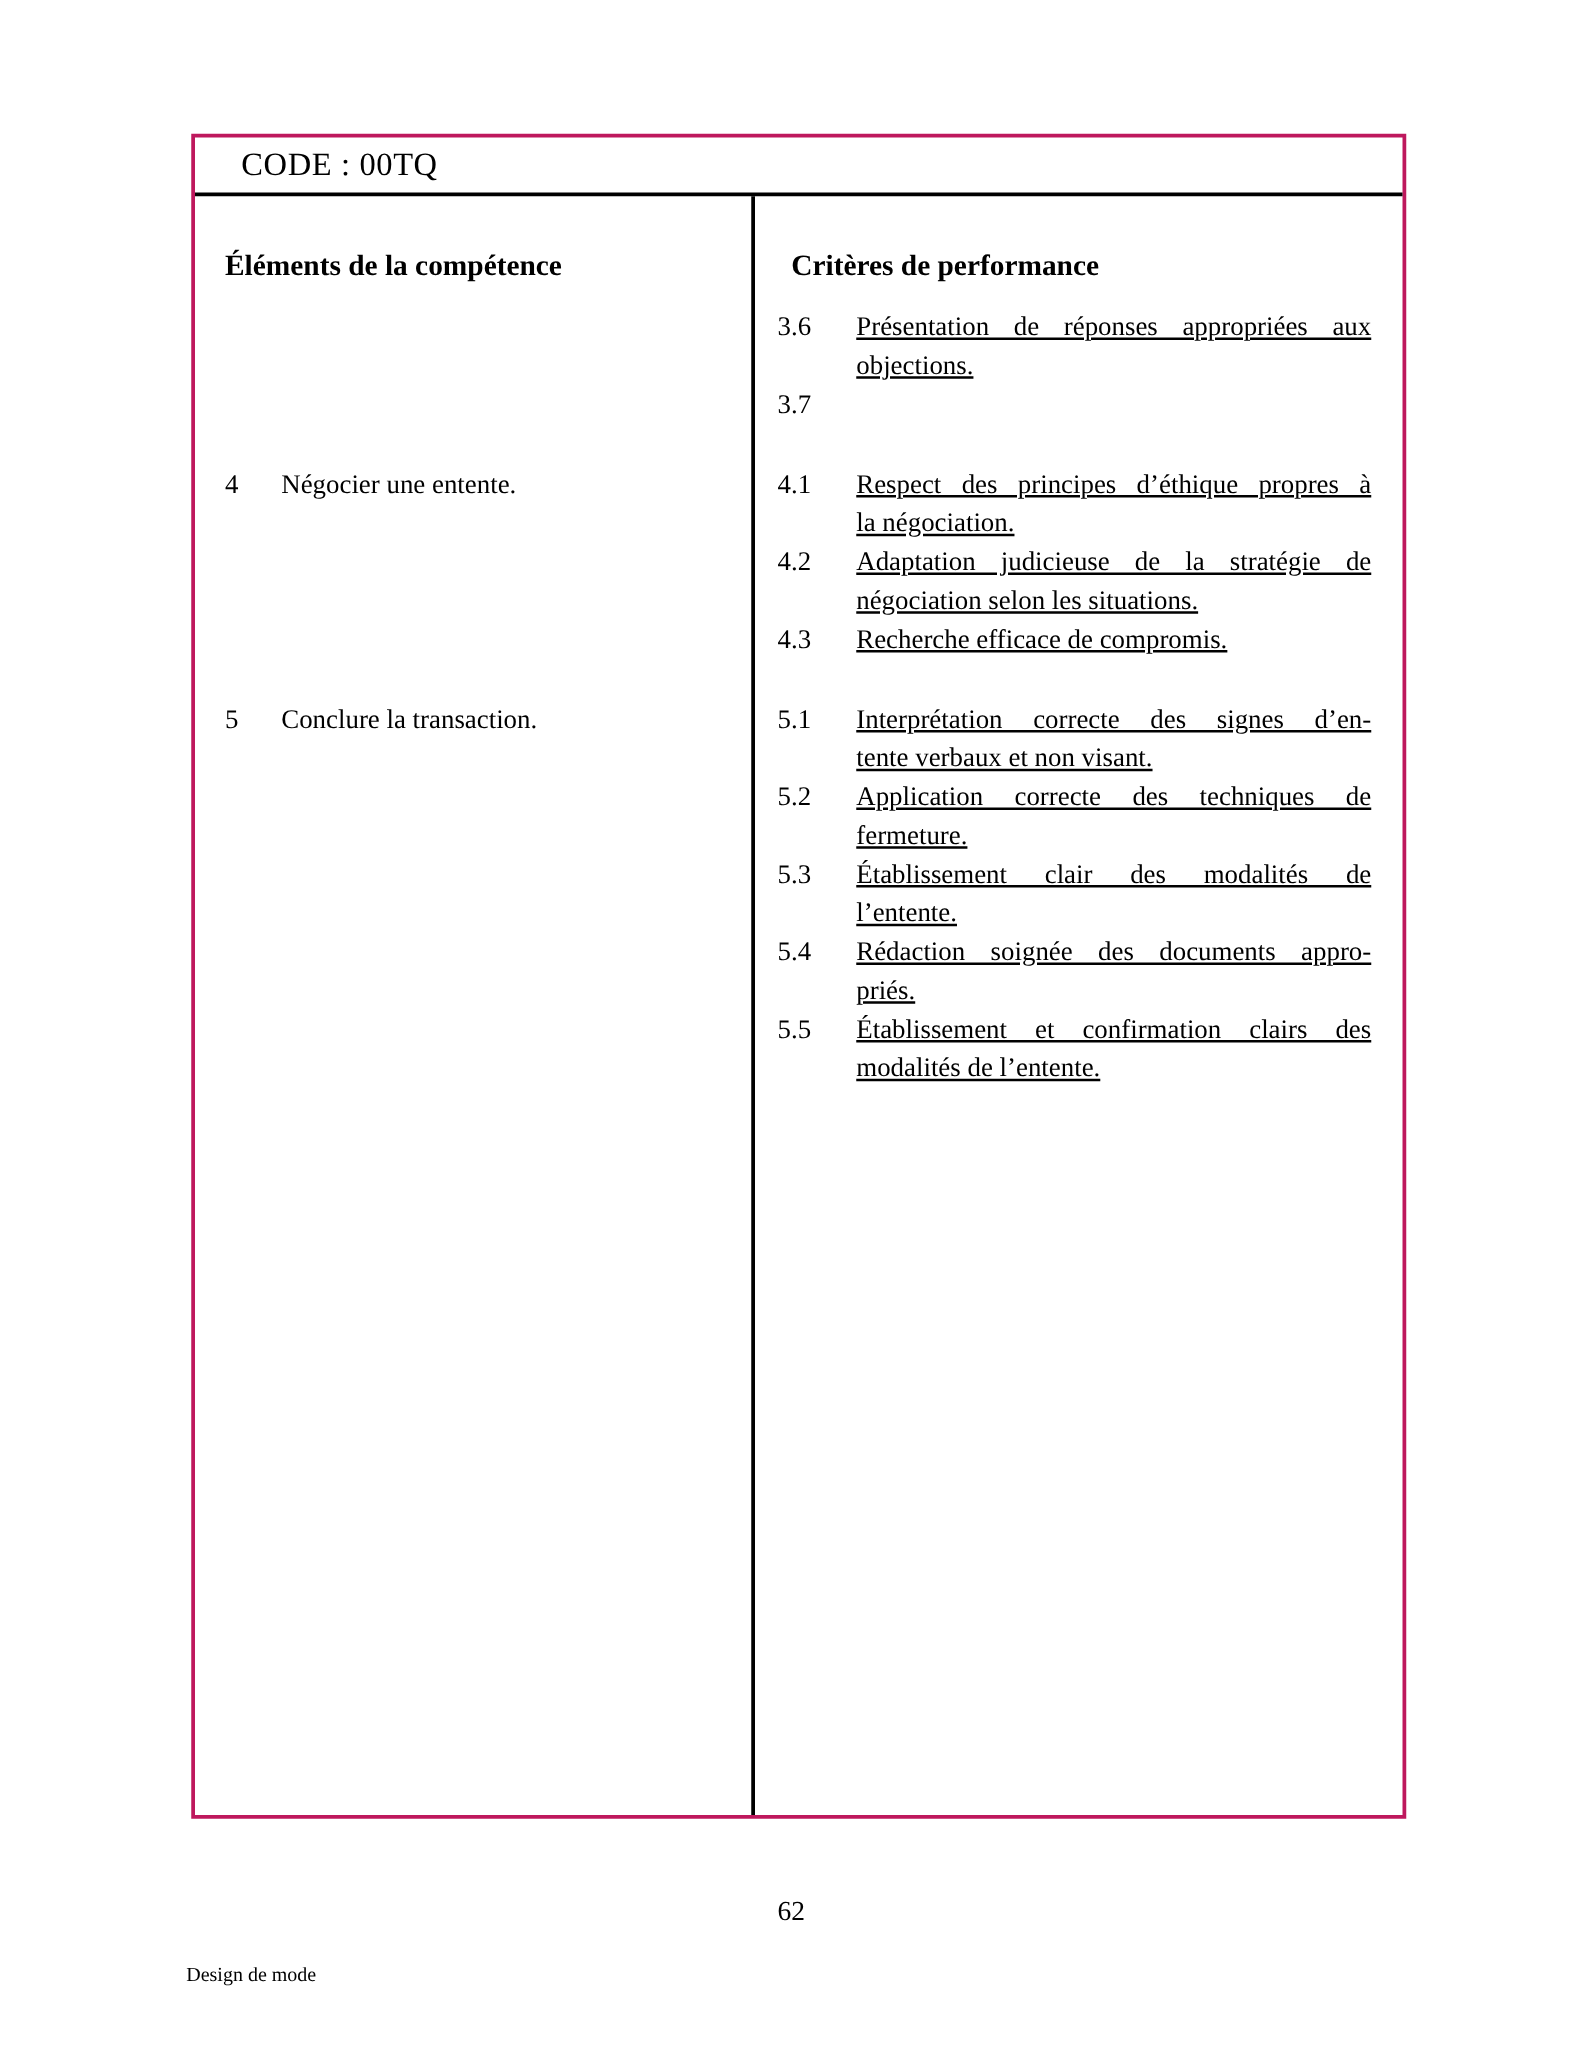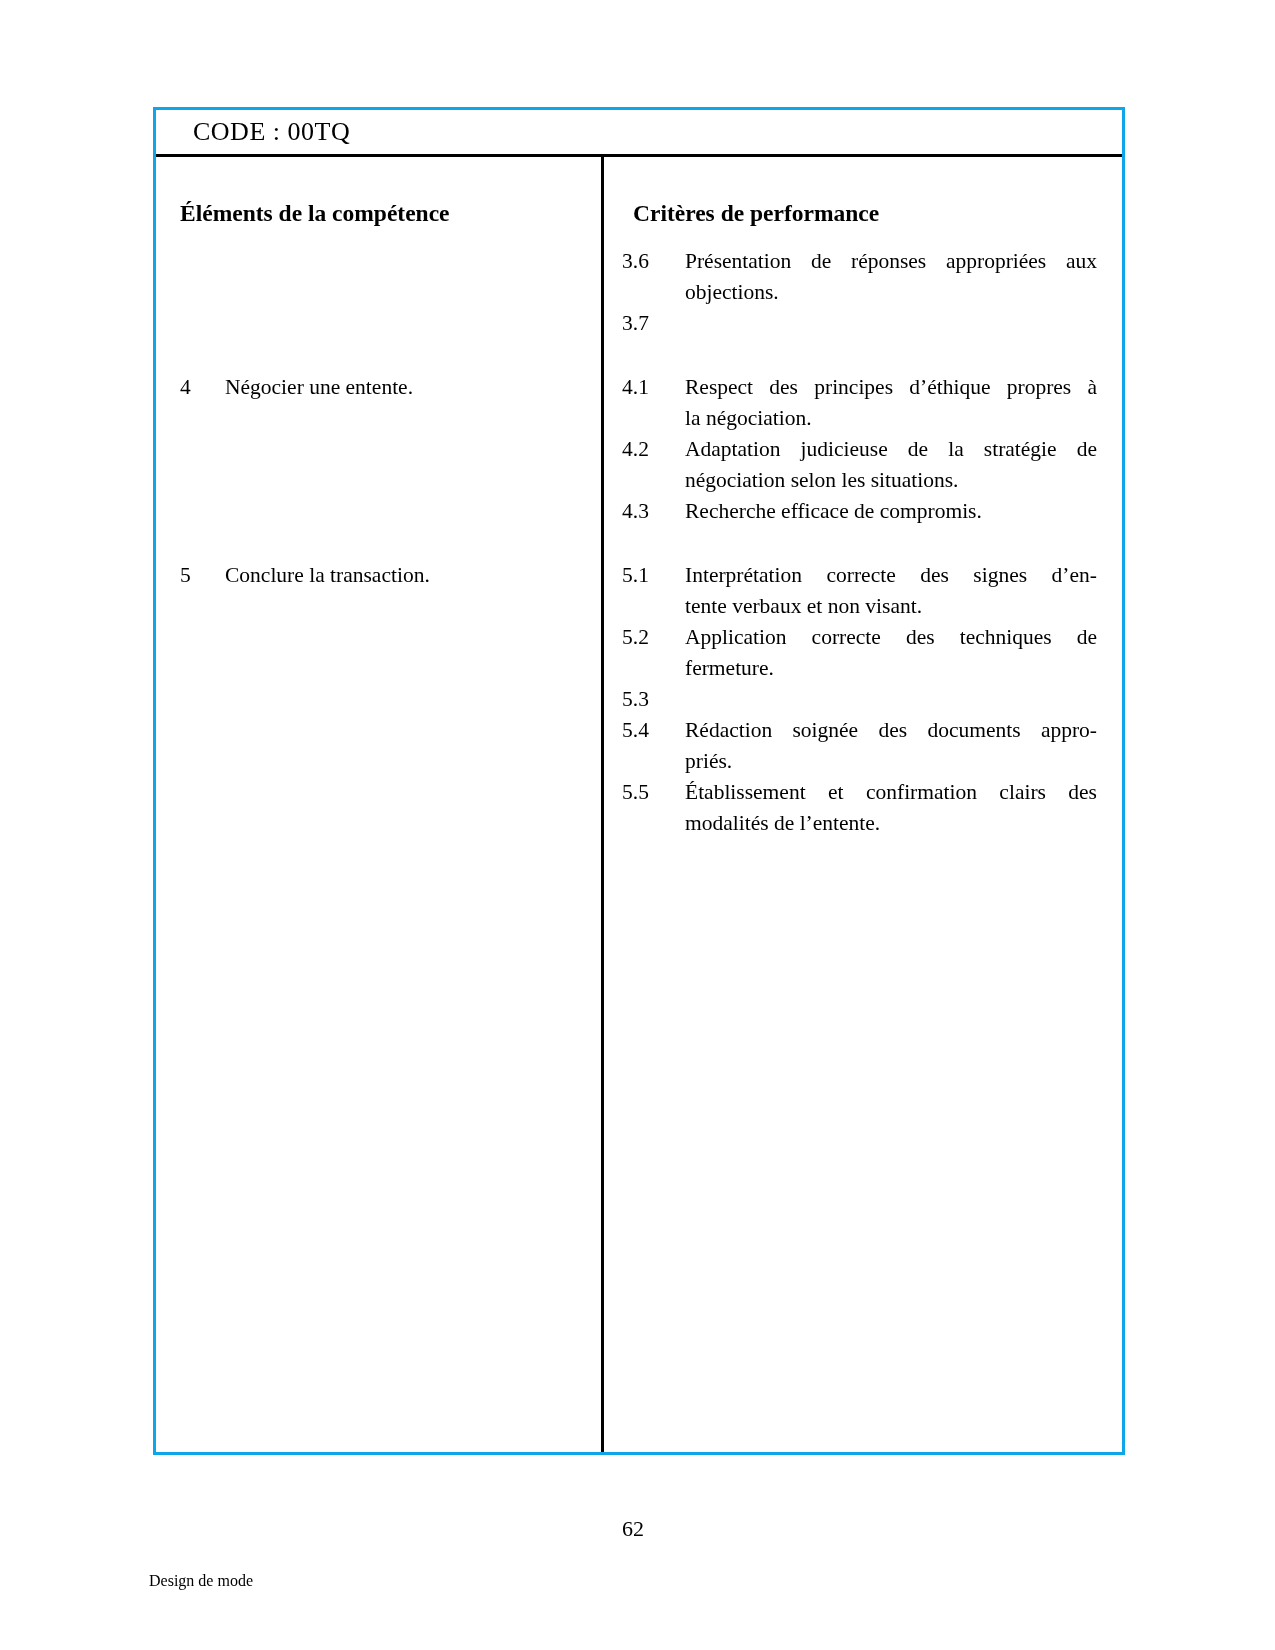--- a/index.html
+++ b/index.html
@@ -2,21 +2,21 @@
 <html><head>
 <meta charset="utf-8">
 <style>
   html,body{margin:0;padding:0;background:#ffffff;}
   .sheet{
     position:relative;width:1275px;height:1650px;background:#ffffff;
     font-family:"Liberation Serif", serif;color:#000;overflow:hidden;
   }
   .box{
     position:absolute;left:153px;top:107px;width:966px;height:1342px;
-    border:3px solid #0ea5e9;background:#fff;
+    border:3px solid #be185d;background:#fff;
   }
   .code-row{
     height:44px;border-bottom:3px solid #000;
     display:flex;align-items:center;padding-left:37px;
     font-size:26px;letter-spacing:0.5px;
   }
   .columns{position:relative;height:calc(100% - 47px);}
   .vdiv{position:absolute;left:445px;top:0;bottom:0;width:3px;background:#000;}
   .row{display:flex;}
   .cell-l{width:445px;flex:none;box-sizing:border-box;}
@@ -24,21 +24,21 @@
   .hdr-row .cell-l{padding:41px 0 0 24px;}
   .hdr-row .cell-r{padding:41px 25px 0 32px;}
   .hdr{font-weight:bold;font-size:23.5px;line-height:31px;}
   .group{margin-top:33px;}
   .group.first{margin-top:17px;}
   .g-left{display:flex;padding-left:24px;font-size:21.5px;line-height:31px;}
   .e-num{width:45px;flex:none;}
   .g-right{padding-left:21px;padding-right:25px;}
   .crit{display:flex;font-size:21.5px;line-height:31px;}
   .c-num{width:63px;flex:none;}
-  .c-body{flex:1;min-width:0;}
+  .c-body{flex:1;min-width:0;text-decoration:underline;}
   .c-line{text-align:left;}
   .c-line.jl{text-align:justify;text-align-last:justify;}
   .footer-title{position:absolute;left:149px;top:1572px;font-size:16px;}
   .footer-page{position:absolute;left:622px;top:1516px;font-size:22px;}
 </style>
 </head>
 <body>
 
 <div class="sheet">
   <div class="box">
@@ -117,20 +117,24 @@
   </div>
               <div class="crit">
     <span class="c-num">5.2</span>
     <div class="c-body">
                   <div class="c-line jl">Application correcte des techniques de</div>
                   <div class="c-line">fermeture.</div>
                 </div>
   </div>
               <div class="crit">
     <span class="c-num">5.3</span>
+    <div class="c-body">
+                  <div class="c-line jl">Établissement clair des modalités de</div>
+                  <div class="c-line">l’entente.</div>
+                </div>
   </div>
               <div class="crit">
     <span class="c-num">5.4</span>
     <div class="c-body">
                   <div class="c-line jl">Rédaction soignée des documents appro-</div>
                   <div class="c-line">priés.</div>
                 </div>
   </div>
               <div class="crit">
     <span class="c-num">5.5</span>

